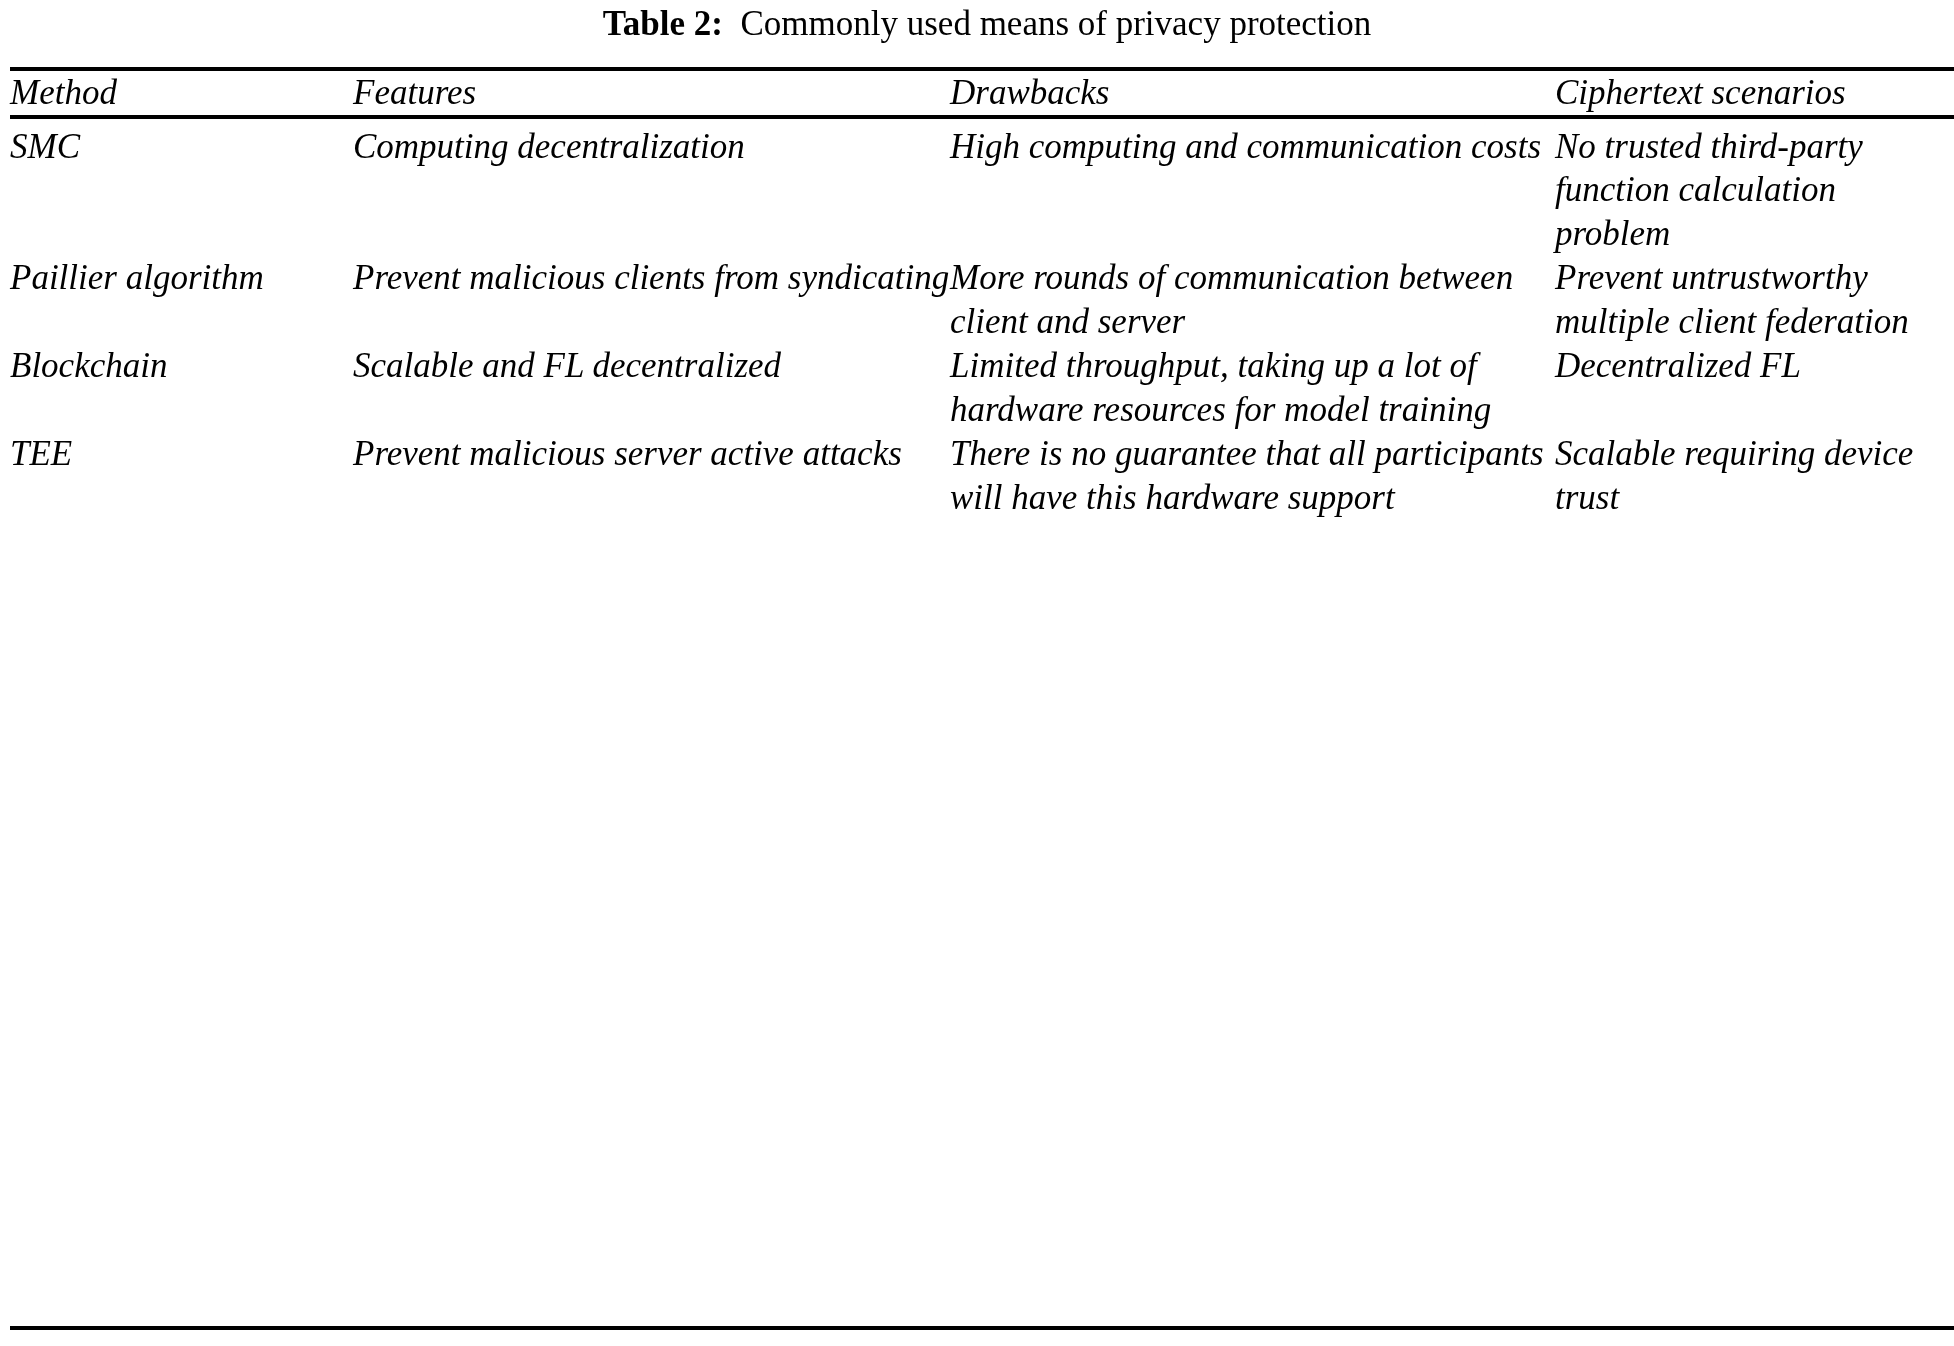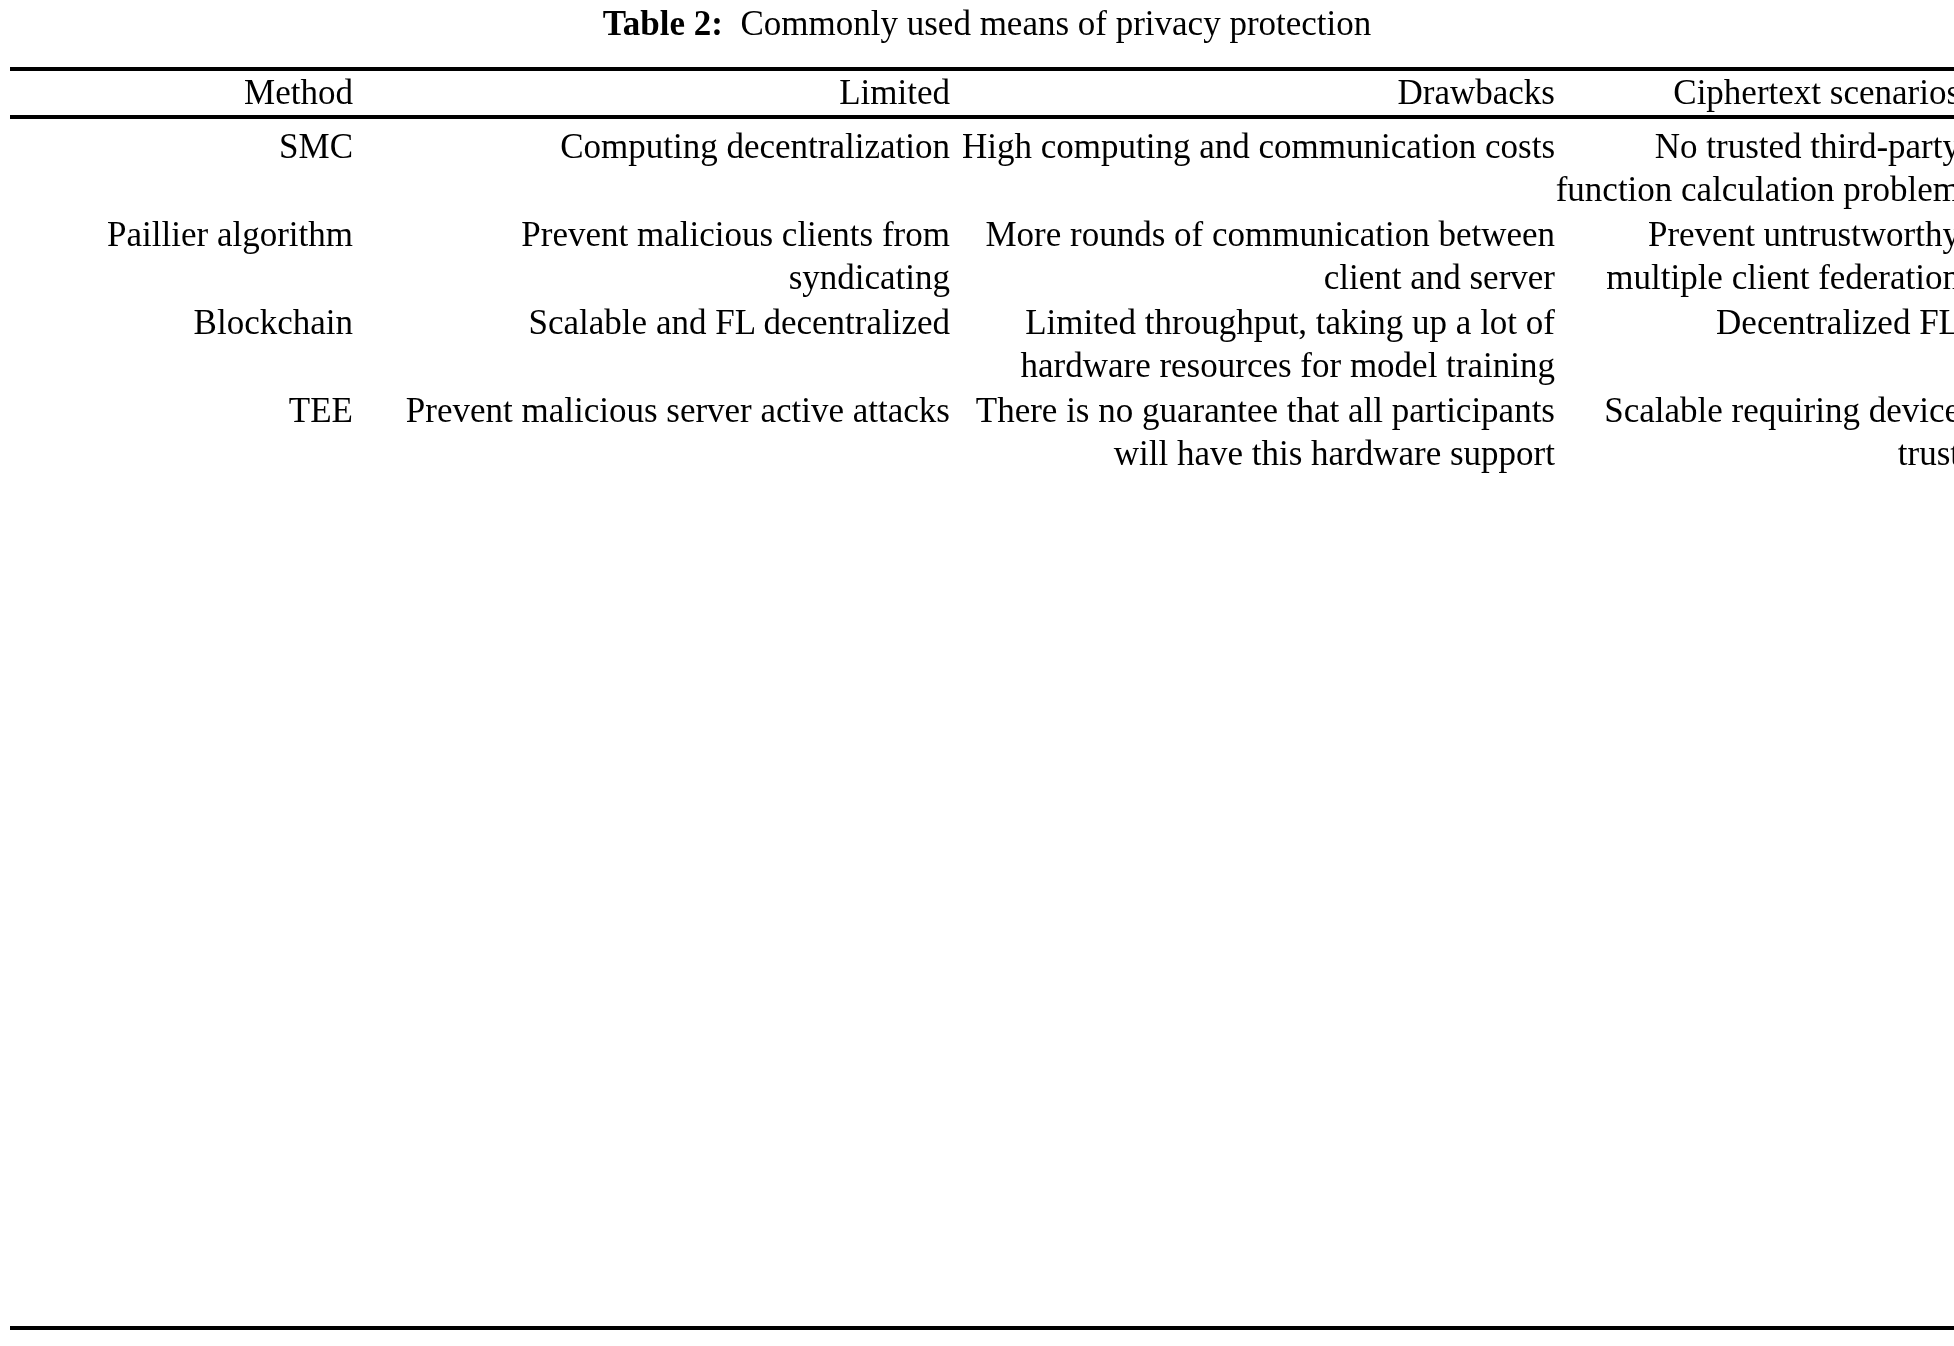--- a/index.html
+++ b/index.html
@@ -54,26 +54,27 @@
     border-collapse: collapse;
     table-layout: fixed;
   }
   .tbl col.c1 { width: 343px; }
   .tbl col.c2 { width: 597px; }
   .tbl col.c3 { width: 605px; }
   .tbl col.c4 { width: 405px; }
 
   .tbl th, .tbl td {
     vertical-align: top;
-    text-align: right;
+    text-align: left;
     font-size: 35px;
     line-height: 43.5px;
     font-weight: normal;
     padding: 0;
     border: 0;
+    font-style: italic;
   }
 
   thead th {
     padding-top: 7px;
     padding-bottom: 9px;
   }
   thead th .cell-inner {
     display: block;
   }
 
@@ -106,21 +107,21 @@
         <col class="c2">
         <col class="c3">
         <col class="c4">
     </colgroup>
     <thead>
       <tr>
         <th>
             <span class="cell-inner">Method</span>
           </th>
         <th>
-            <span class="cell-inner">Limited</span>
+            <span class="cell-inner">Features</span>
           </th>
         <th>
             <span class="cell-inner">Drawbacks</span>
           </th>
         <th>
             <span class="cell-inner">Ciphertext scenarios</span>
           </th>
       </tr>
     </thead>
   </table>

